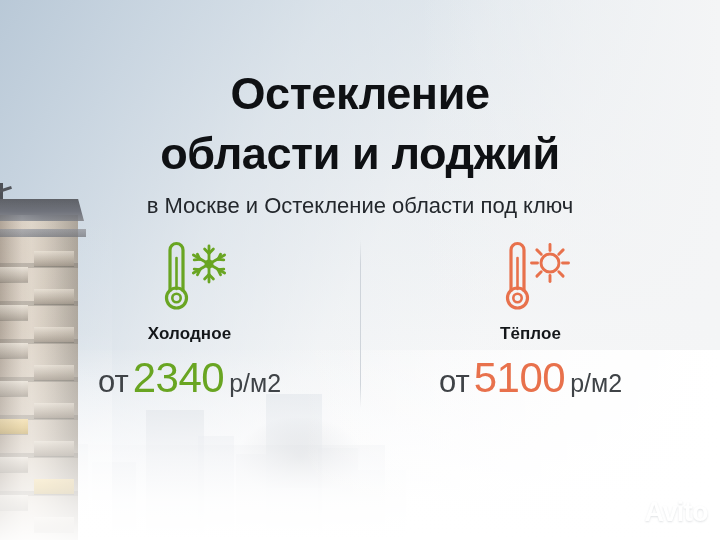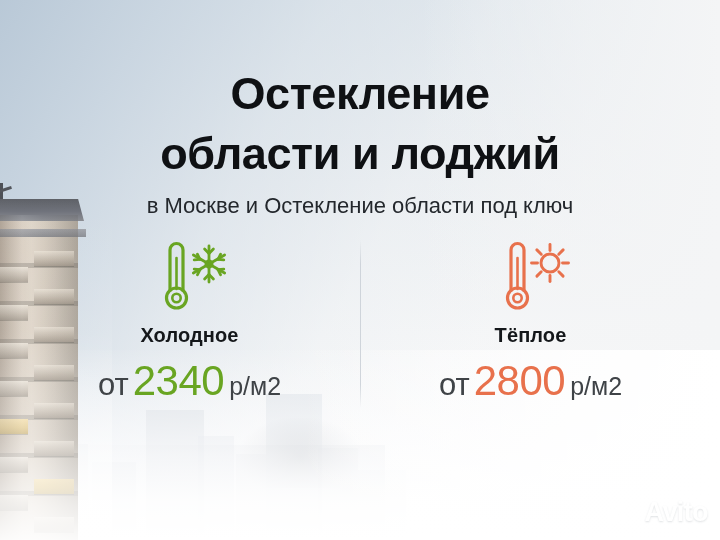--- a/index.html
+++ b/index.html
@@ -242,21 +242,21 @@
   }
 
   .icon-wrap {
     height: 82px;
     display: flex;
     align-items: center;
     justify-content: center;
   }
 
   .opt-label {
-    font-size: 20px;
+    font-size: 17px;
     font-weight: bold;
     color: #14171a;
     letter-spacing: 0.1px;
     margin-top: 6px;
   }
 
   .price {
     margin-top: 12px;
     white-space: nowrap;
     color: #3f4347;
@@ -427,21 +427,21 @@
               <path d="M73.5 25 H79.5"></path>
               <path d="M47.9 11.9 L52.2 16.2"></path>
               <path d="M69.8 33.8 L74.1 38.1"></path>
               <path d="M74.1 11.9 L69.8 16.2"></path>
               <path d="M52.2 33.8 L47.9 38.1"></path>
             </g>
           </svg>
         </div>
         <div class="opt-label">Тёплое</div>
         <div class="price">
-          <span class="from">от</span><span class="amount">2800</span><span class="unit">р/м2</span>
+          <span class="from">от</span><span class="amount">5100</span><span class="unit">р/м2</span>
         </div>
       </div>
 
     </div>
   </div>
 
   <div class="watermark">
     <svg class="wm-logo" width="26" height="24" viewBox="0 0 26 24">
       <circle cx="7.5" cy="15.5" r="6.2" fill="#ffffff" opacity="0.95"></circle>
       <circle cx="18.5" cy="17" r="4.4" fill="#ffffff" opacity="0.95"></circle>

